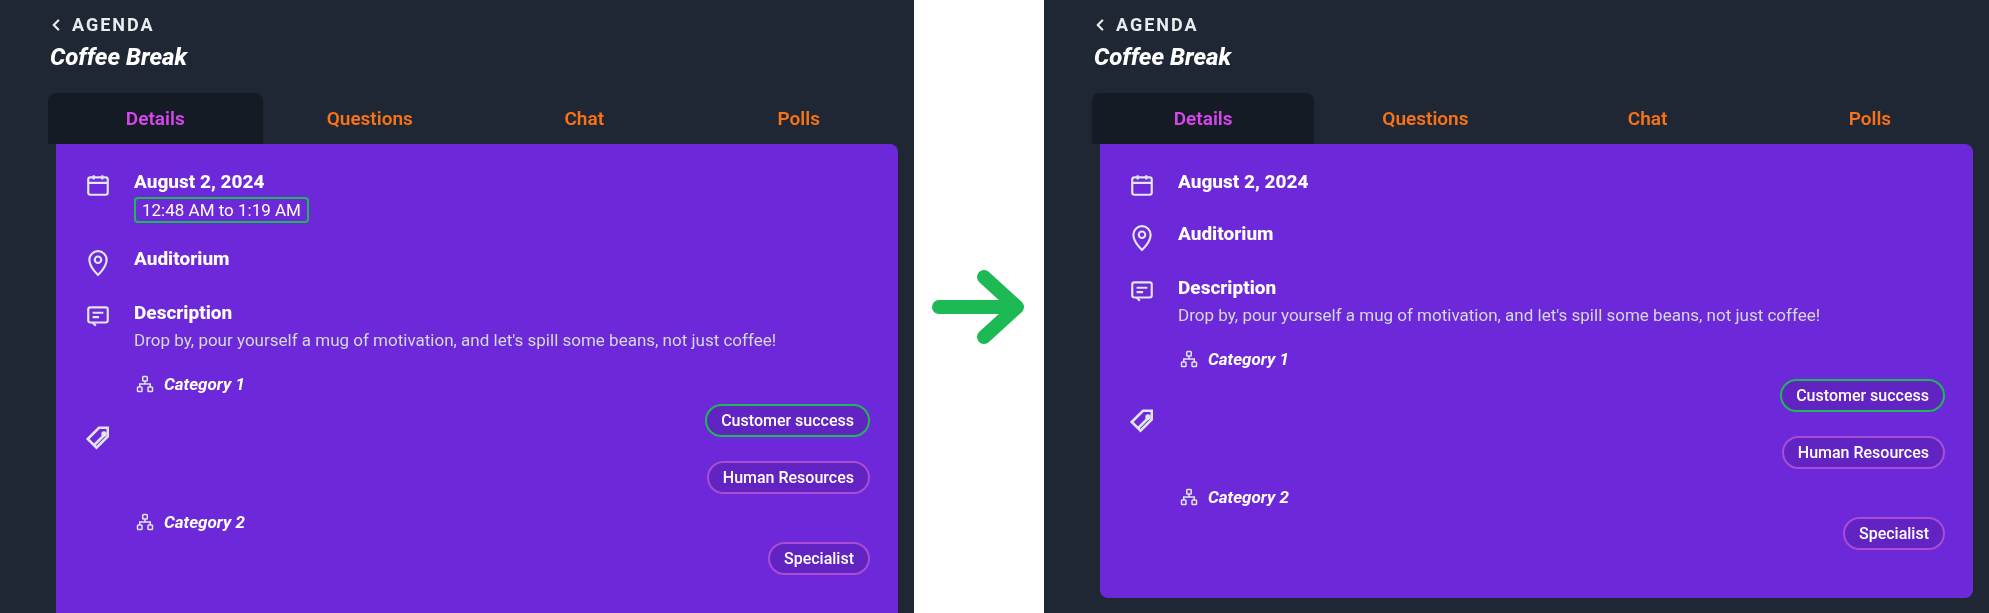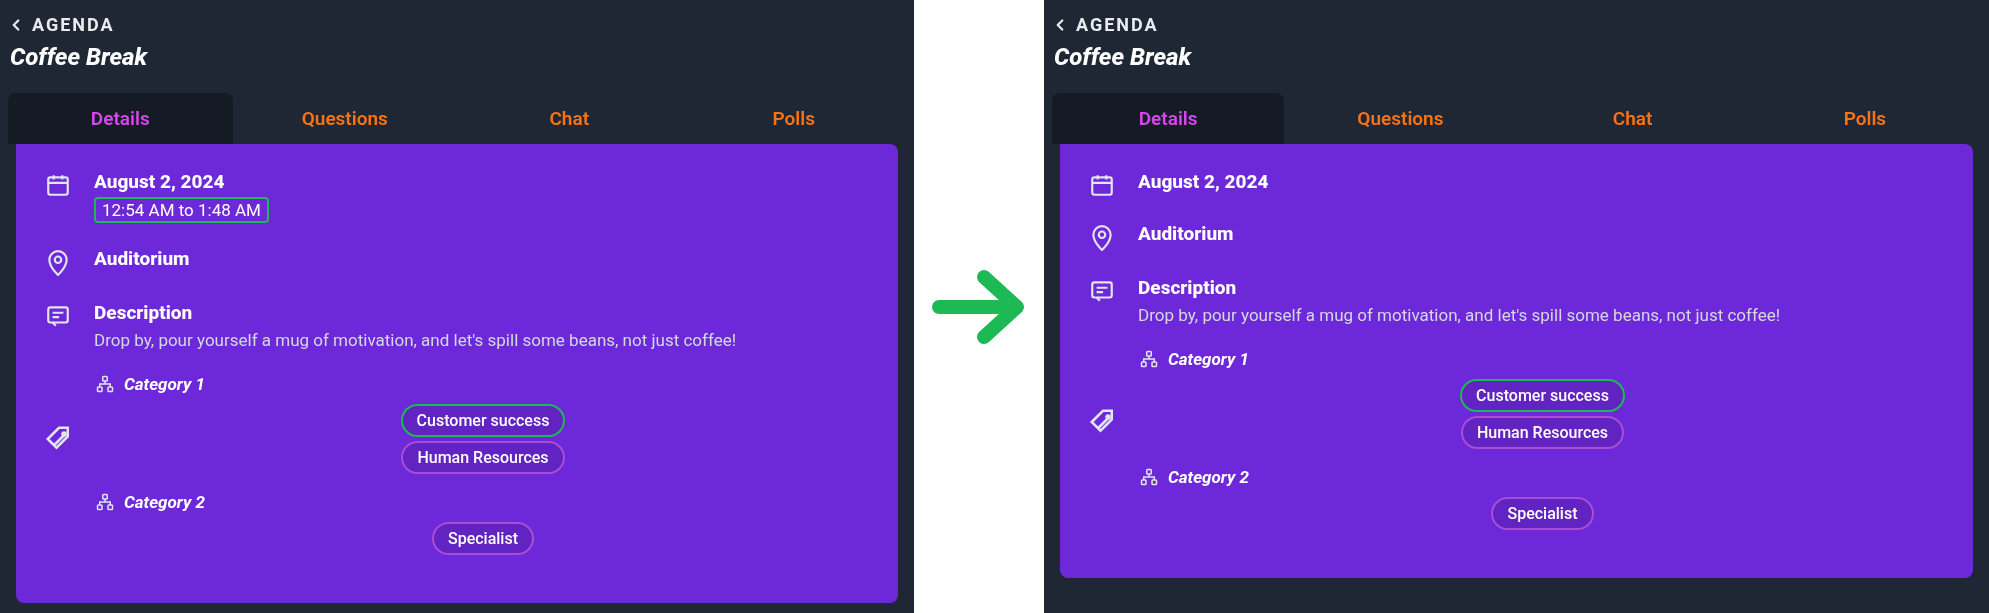--- a/index.html
+++ b/index.html
@@ -1,18 +1,18 @@
 <!DOCTYPE html>
 <html><head>
 <meta charset="utf-8">
 <style>
   * { box-sizing: border-box; margin: 0; padding: 0; }
   html, body { width: 1989px; height: 613px; background: #fff; font-family: -apple-system, "Segoe UI", Roboto, Helvetica, Arial, sans-serif; color: #fff; }
   .stage { position: relative; width: 1989px; height: 613px; }
-  .panel { position: absolute; top: 0; background: #1e2733; overflow: hidden; }
+  .panel { position: absolute; top: 0; background: #1e2733; overflow: hidden; padding-left: 40px; }
   .panel.left  { left: 0;  width: 914px; height: 613px; }
   .panel.right { left: 1044px; width: 945px; height: 613px; }
   .gap { position: absolute; left: 914px; top: 0; width: 130px; height: 613px; background: #fff; }
 
   .arrow { position: absolute; left: 50%; top: 50%; transform: translate(-50%, -50%); }
 
   .header { padding: 14px 10px 12px 10px; }
   .back { display: inline-flex; align-items: center; gap: 10px; cursor: pointer; letter-spacing: 2px; font-weight: 700; font-size: 18px; color: #e8ecef; }
   .back .chev { width: 12px; height: 12px; }
   .title { font-size: 24px; font-weight: 800; margin-top: 8px; color: #fff; font-style: italic; }
@@ -32,21 +32,21 @@
 
   .highlight { display: inline-block; border: 2px solid #1db954; border-radius: 4px; padding: 1px 6px; margin-top: 4px; font-size: 17px; color: #fff; }
 
   .catblock { display: flex; align-items: flex-start; gap: 22px; }
   .catblock .tagicon { flex: 0 0 28px; display: flex; justify-content: center; margin-top: 50px; }
   .catblock .tagicon.right-side { margin-top: 58px; }
   .catlist { flex: 1 1 auto; }
   .catgroup { margin-bottom: 18px; }
   .cathead { display: flex; align-items: center; gap: 10px; font-weight: 700; font-size: 17px; color: #fff; margin-bottom: 10px; font-style: italic; }
   .cathead svg { stroke: #e1e6eb; }
-  .pills { display: flex; flex-direction: column; align-items: center; gap: 4px; }
+  .pills { display: flex; flex-direction: column; align-items: flex-end; gap: 24px; }
   .pill { display: inline-block; padding: 5px 14px; border-radius: 999px; font-size: 16px; font-weight: 500; border: 2px solid; background: rgba(0,0,0,0.1); }
   .pill.green  { border-color: #1db954; color: #fff; }
   .pill.purple { border-color: #a84dd4; color: #fff; }
 </style>
 </head>
 <body>
 
 <div class="stage">
 
   <div class="panel left">
@@ -72,21 +72,21 @@
 
         <div class="row">
           <div class="icon">
             <svg width="26" height="26" viewBox="0 0 24 24" fill="none" stroke-width="2">
                 <rect x="3" y="5" width="18" height="16" rx="2"></rect>
                 <path d="M3 10h18M8 3v4M16 3v4"></path>
               </svg>
           </div>
           <div class="body">
             <div class="strong">August 2, 2024</div>
-            <span class="highlight">12:54 AM to 1:48 AM</span>
+            <span class="highlight">12:48 AM to 1:19 AM</span>
           </div>
         </div>
 
         <div class="row">
           <div class="icon">
             <svg width="26" height="28" viewBox="0 0 24 26" fill="none" stroke-width="2">
                 <path d="M12 24s8-7 8-14a8 8 0 1 0-16 0c0 7 8 14 8 14z"></path>
                 <circle cx="12" cy="10" r="3"></circle>
               </svg>
           </div>

